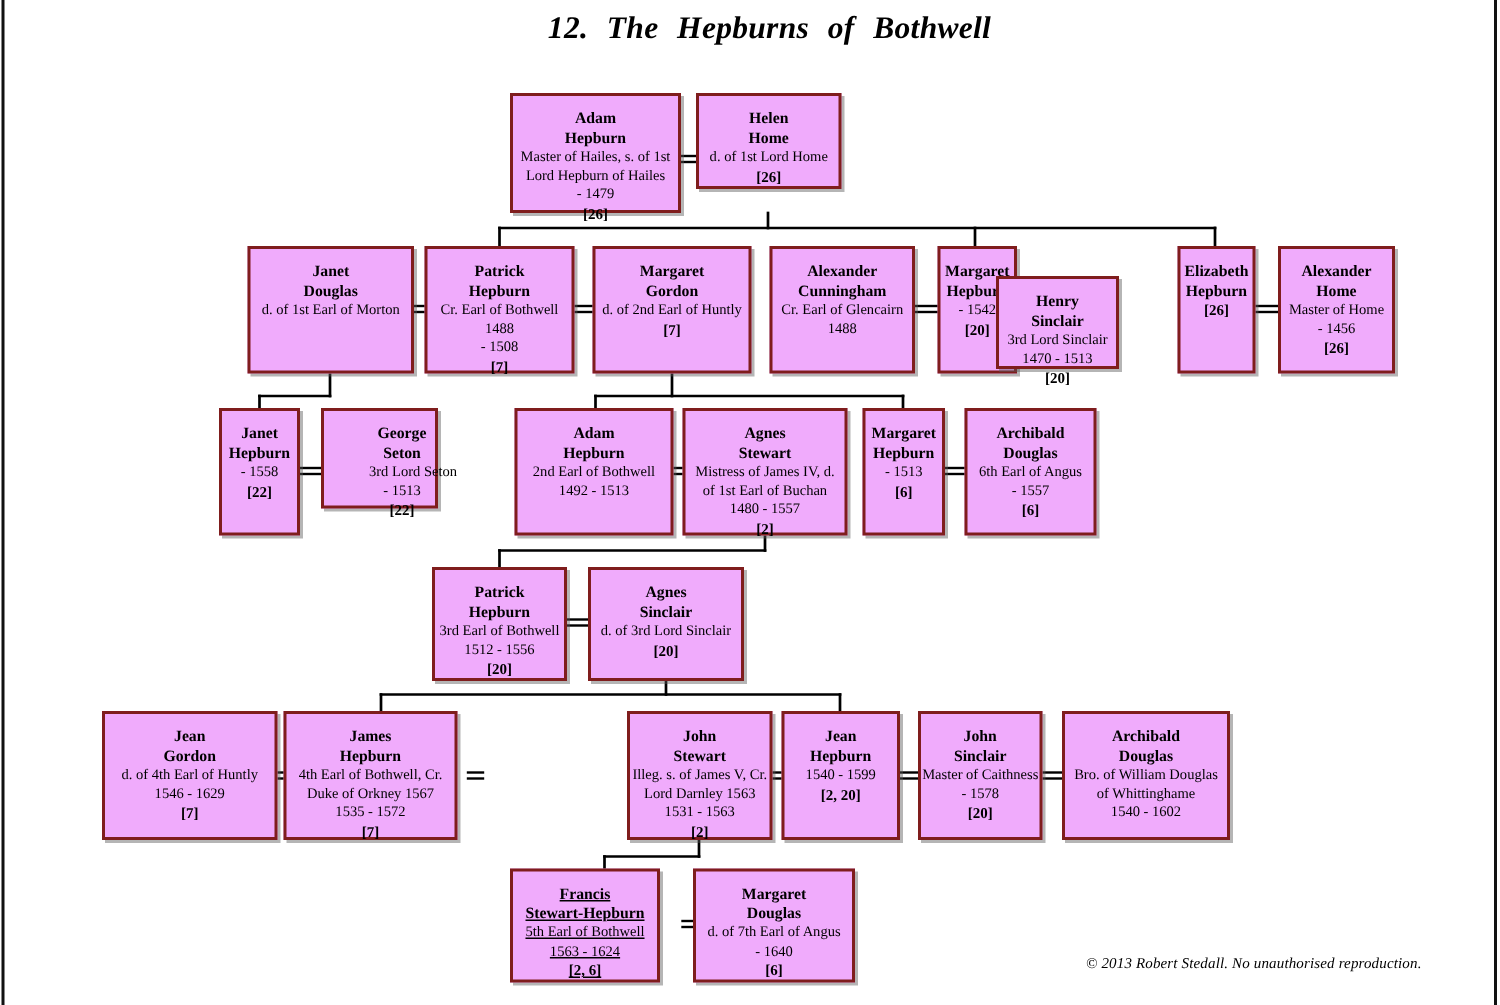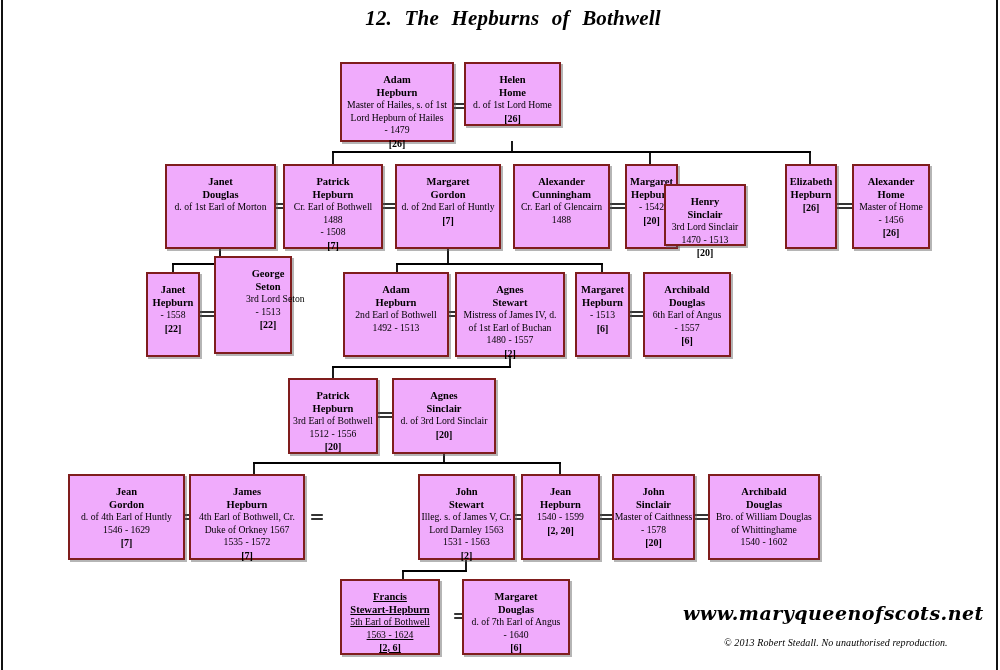--- a/index.html
+++ b/index.html
@@ -166,21 +166,21 @@
         <div class="pdetail">Master of Home</div>
         <div class="pdetail">- 1456</div>
         <div class="pref">[26]</div>
       </div>
       <div class="person" style="left: 146px; top: 272px; width: 54px; height: 85px;">
         <div class="pname">Janet</div>
         <div class="pname">Hepburn</div>
         <div class="pdetail">- 1558</div>
         <div class="pref">[22]</div>
       </div>
-      <div class="person" style="left: 214px; top: 256px; width: 78px; height: 98px; padding-left: 30px;">
+      <div class="person" style="left: 214px; top: 272px; width: 78px; height: 67px; padding-left: 30px;">
         <div class="pname">George</div>
         <div class="pname">Seton</div>
         <div class="pdetail">3rd Lord Seton</div>
         <div class="pdetail">- 1513</div>
         <div class="pref">[22]</div>
       </div>
       <div class="person" style="left: 343px; top: 272px; width: 106px; height: 85px;">
         <div class="pname">Adam</div>
         <div class="pname">Hepburn</div>
         <div class="pdetail">2nd Earl of Bothwell</div>
@@ -272,15 +272,14 @@
       </div>
       <div class="person" style="left: 462px; top: 579px; width: 108px; height: 76px;">
         <div class="pname">Margaret</div>
         <div class="pname">Douglas</div>
         <div class="pdetail">d. of 7th Earl of Angus</div>
         <div class="pdetail">- 1640</div>
         <div class="pref">[6]</div>
       </div>
     </div>
 
-  <div class="site">www.maryqueenofscots.net</div>
   <div class="copyright">© 2013 Robert Stedall. No unauthorised reproduction.</div>
 </div>
 
 </body></html>

